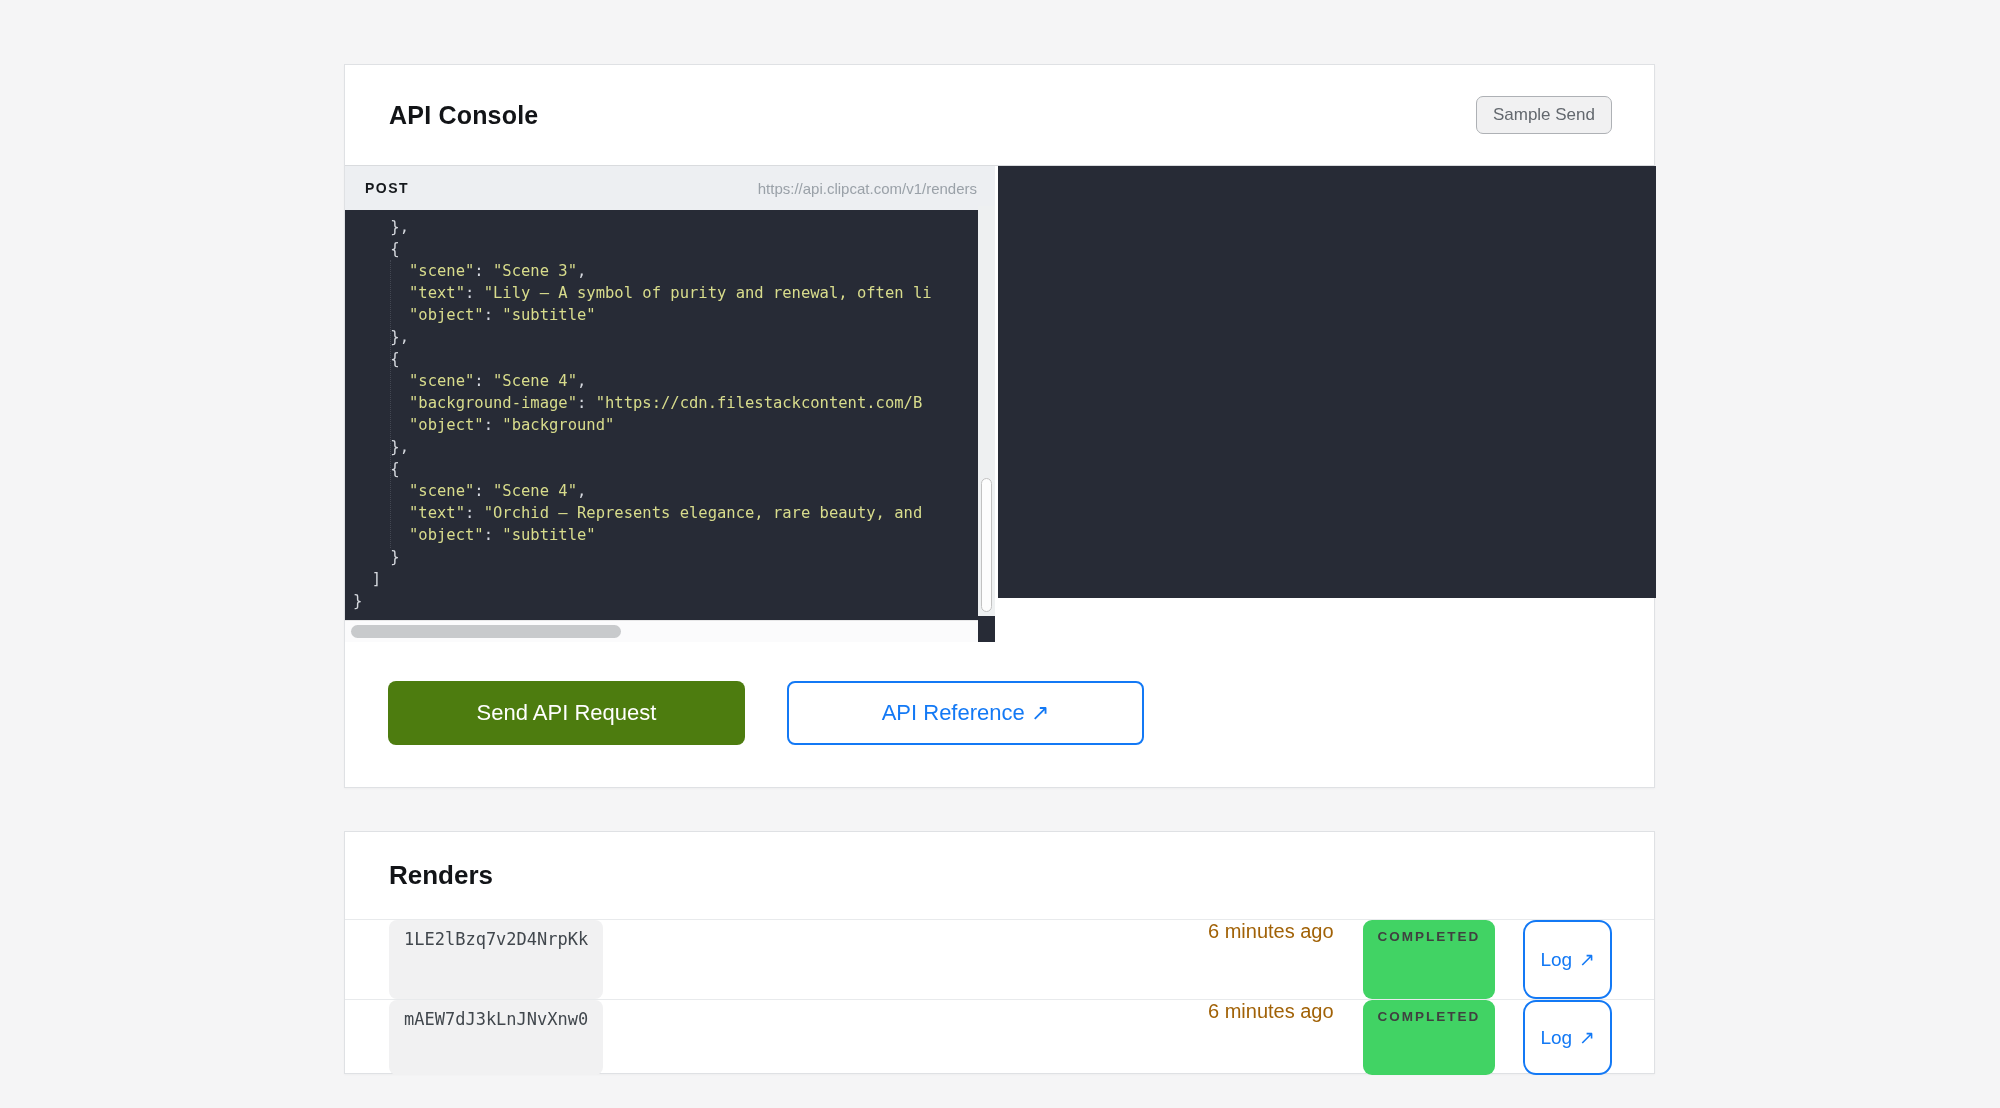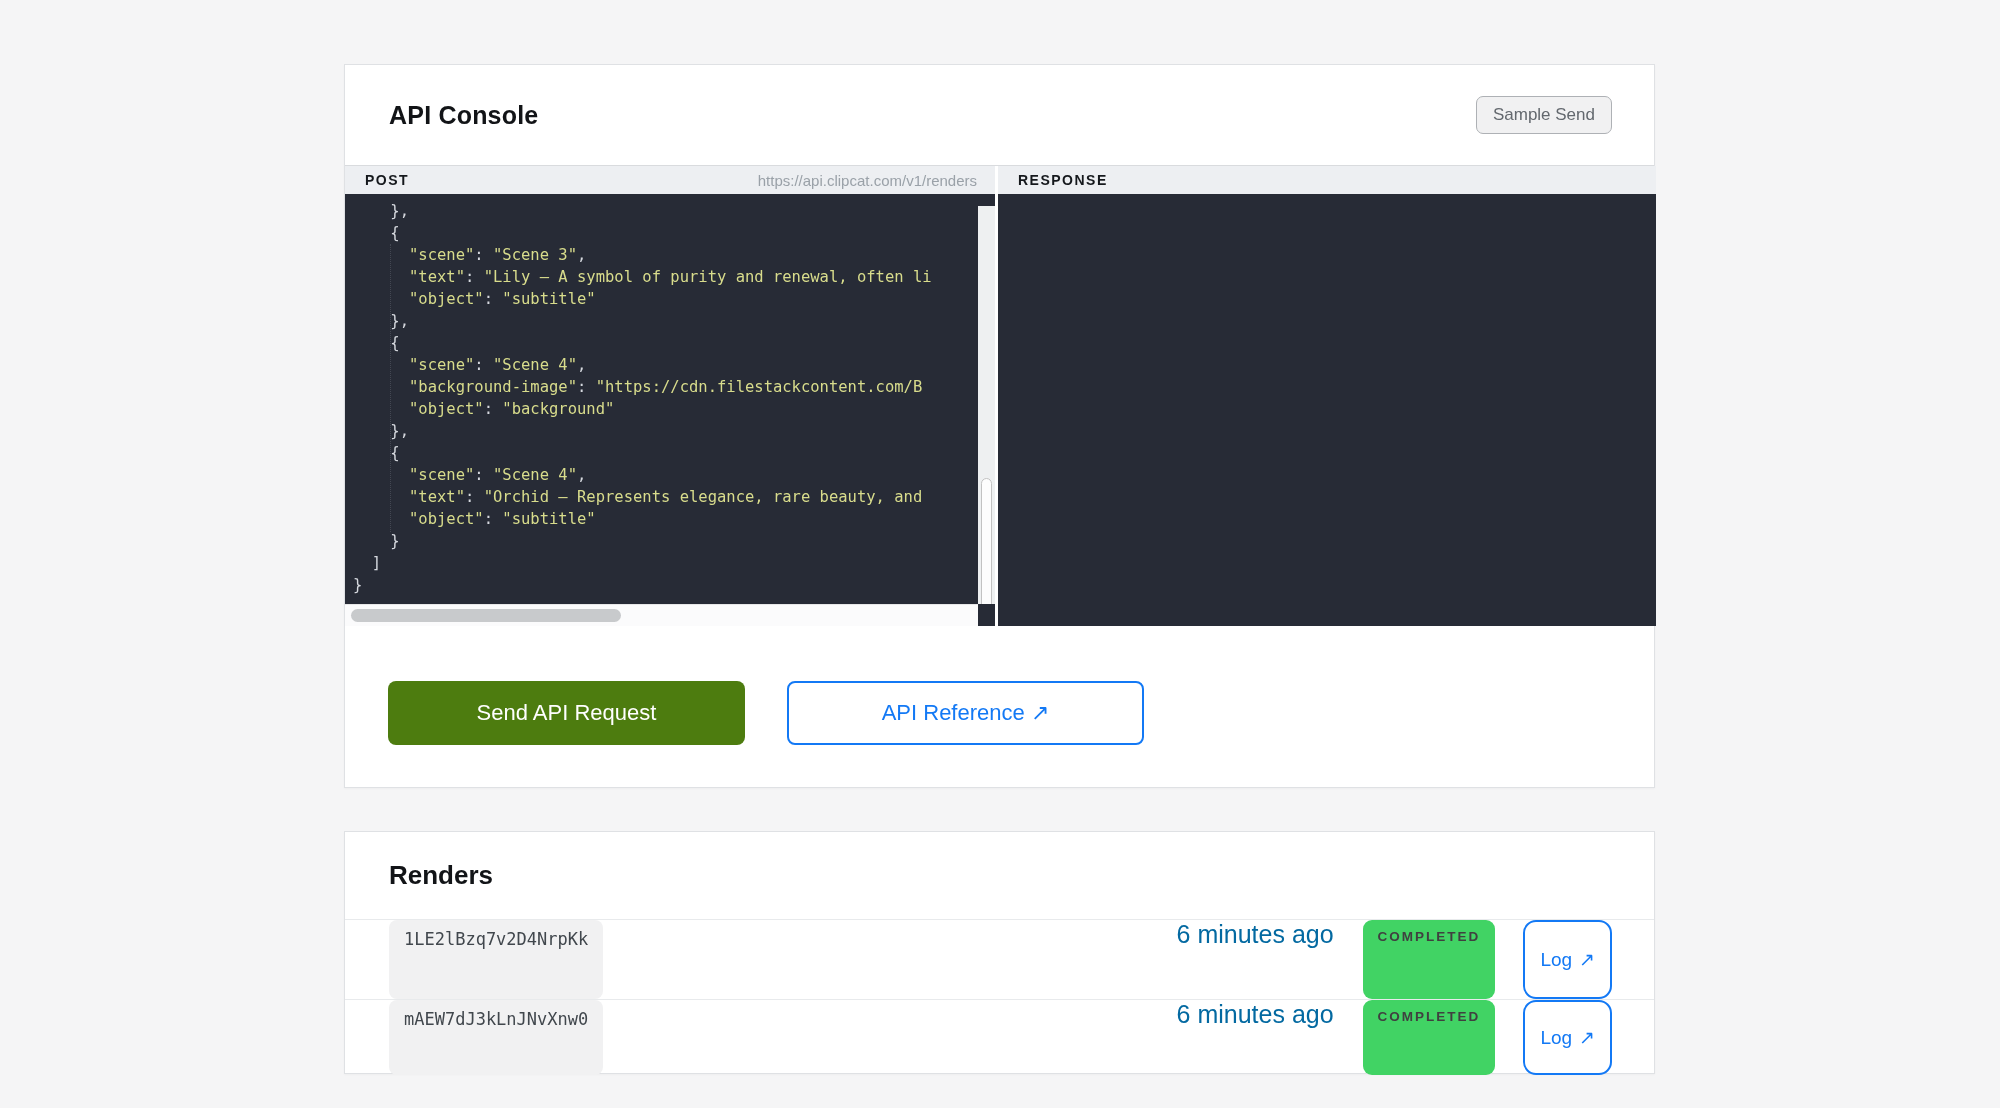--- a/index.html
+++ b/index.html
@@ -42,21 +42,21 @@
   }
   .panels {
     position: relative;
     height: 473px;
     border-top: 1px solid #d9dbde;
   }
   .panel { position: absolute; top: 0; }
   #request-panel { left: 0; width: 650px; }
   #response-panel { left: 653px; width: 658px; }
   .panel-bar {
-    height: 28px;
+    height: 44px;
     background: #edeff2;
     display: flex;
     align-items: center;
     justify-content: space-between;
     padding: 0 18px 0 20px;
   }
   .panel-label {
     font-size: 14px;
     font-weight: 700;
     letter-spacing: 1.5px;
@@ -173,21 +173,21 @@
   #render-row-1 { height: 76px; }
   .id-pill {
     font-family: "DejaVu Sans Mono", monospace;
     font-size: 17px;
     color: #41474d;
     background: #f1f1f2;
     border-radius: 8px;
     padding: 9px 15px;
   }
   .row-spacer { flex: 1; }
-  .render-time { font-size: 25px; color: #0369a1; }
+  .render-time { font-size: 20px; color: #a16207; }
   .status-badge {
     margin-left: 29px;
     background: #41d364;
     color: #404040;
     font-size: 13.5px;
     font-weight: 600;
     letter-spacing: 2px;
     border-radius: 9px;
     padding: 9px 15px;
   }
@@ -230,23 +230,20 @@
       <div class="hscroll">
         <div class="thumb"></div>
       </div>
       <div class="vscroll">
         <div class="thumb"></div>
       </div>
       <div class="scroll-corner"></div>
     </div>
 
     <div class="panel" id="response-panel">
-      <div class="panel-bar">
-        <span class="panel-label">RESPONSE</span>
-      </div>
       <div class="response-body"></div>
     </div>
 
   </div>
 
   <div class="actions">
     <button class="btn-primary">Send API Request</button>
     <button class="btn-outline">
       <span>API Reference</span>
       <span>↗</span>

